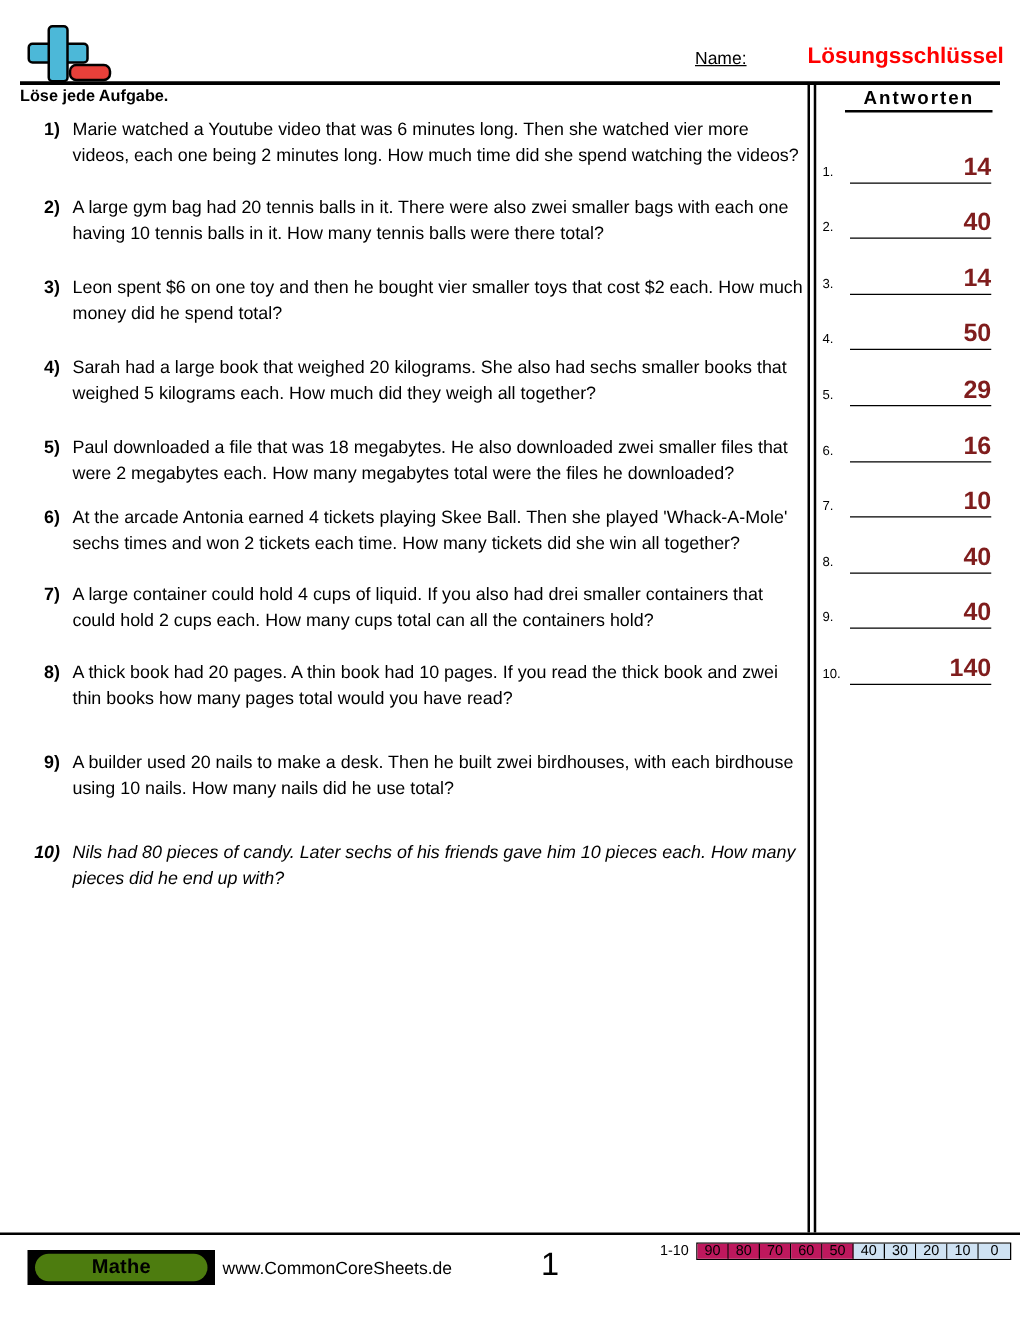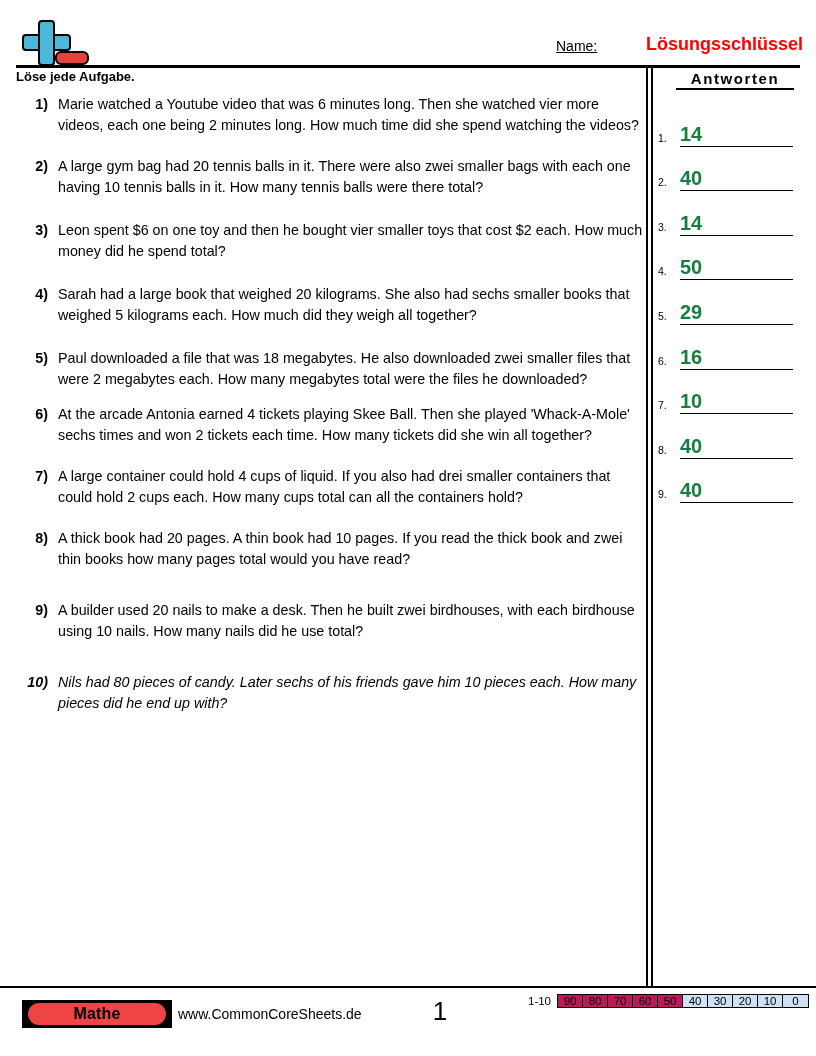--- a/index.html
+++ b/index.html
@@ -159,24 +159,24 @@
     position: absolute;
     left: 22px; bottom: 0;
     width: 113px;
     border-bottom: 1.6px solid #000;
     height: 30px;
   }
   .ans-row .val {
     position: absolute;
     left: 22px; bottom: 3px;
     width: 113px;
-    text-align: left;
+    text-align: right;
     font-size: 20px;
     font-weight: bold;
-    color: #15803d;
+    color: #7f1d1d;
     line-height: 20px;
   }
 
   
   #footer-rule {
     position: absolute;
     left: 0; top: 986px;
     width: 816px; height: 2px;
     background: #000;
   }
@@ -184,21 +184,21 @@
     position: absolute;
     left: 22px; top: 1000px;
     width: 150px; height: 28px;
     background: #000;
     display: flex;
     align-items: center;
     justify-content: center;
   }
   #mathe-badge .pill {
     width: 138px; height: 22px;
-    background: #ef4444;
+    background: #4d7c0f;
     border-radius: 11px;
     display: flex;
     align-items: center;
     justify-content: center;
     font-size: 16px;
     font-weight: bold;
     letter-spacing: 0.2px;
   }
   #site-url {
     position: absolute;
@@ -347,20 +347,25 @@
     </div>
     <div class="ans-row">
       <span class="idx">8.</span>
       <span class="line"></span>
       <span class="val">40</span>
     </div>
     <div class="ans-row">
       <span class="idx">9.</span>
       <span class="line"></span>
       <span class="val">40</span>
+    </div>
+    <div class="ans-row">
+      <span class="idx">10.</span>
+      <span class="line"></span>
+      <span class="val">140</span>
     </div>
   </div>
 
 <div id="footer-rule"></div>
 <div id="mathe-badge">
   <div class="pill">Mathe</div>
 </div>
 <div id="site-url">www.CommonCoreSheets.de</div>
 <div id="page-num">1</div>
 <div id="score-scale">

